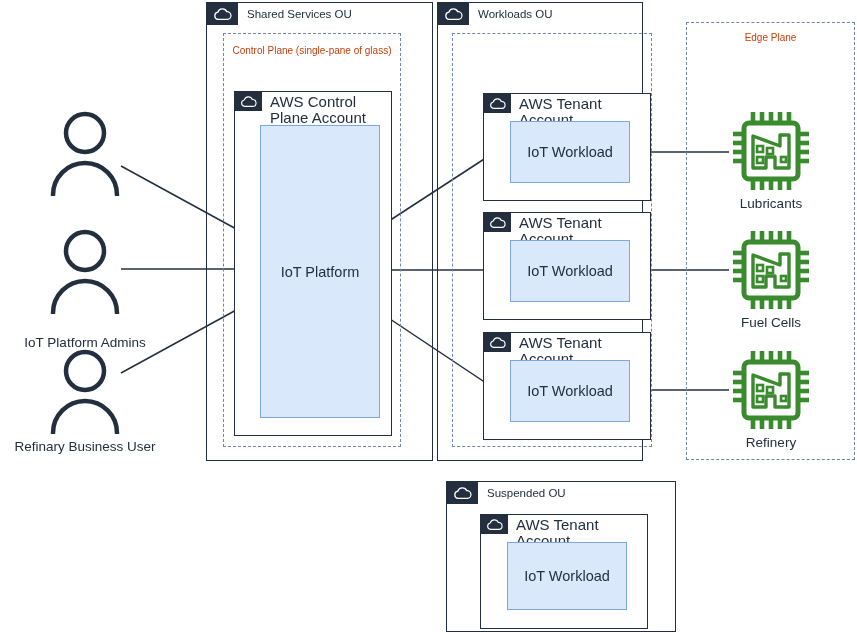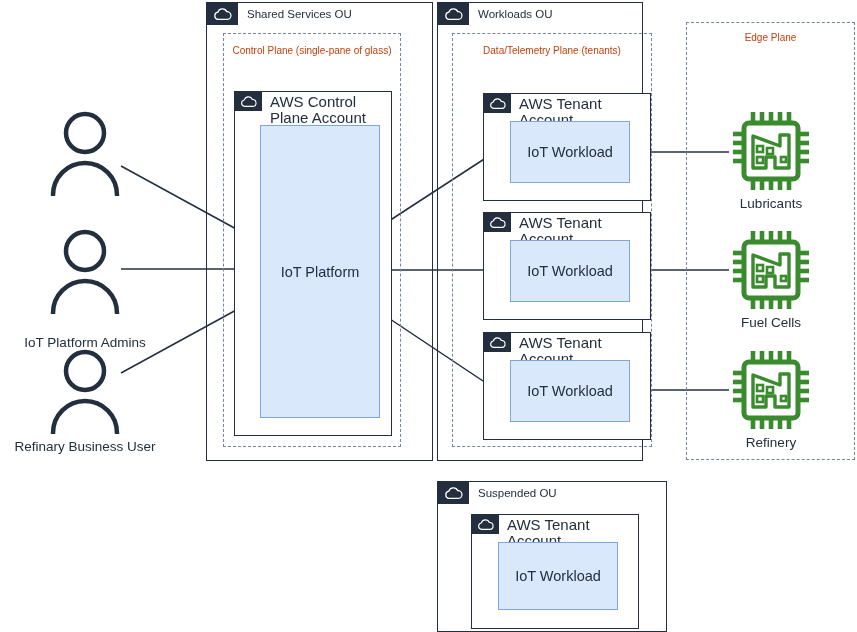--- a/index.html
+++ b/index.html
@@ -217,21 +217,20 @@
     <div class="ou-tab">
       <span class="cloud-chip">
         <svg width="19" height="13" viewBox="0 0 24 16">
           <path d="M6.4,14.2 a4.6,4.6 0 0 1 -0.3,-9.1 a6,6 0 0 1 11.3,-0.6 a4.3,4.3 0 0 1 0.8,9.7 z" fill="none" stroke="#ffffff" stroke-width="1.6" stroke-linejoin="round"></path>
         </svg>
       </span>
       <span class="ou-title">Workloads OU</span>
     </div>
 
     <div class="plane-box abs" style="left:14px; top:30px; width:200px; height:414px;">
-      <div class="plane-title" style="top:8px;">Data/Telemetry Plane (tenants)</div>
 
       <div class="acct-box abs" style="left:30px; top:59px; width:168px; height:108px;">
         <div class="acct-tab">
           <span class="cloud-chip">
             <svg width="17" height="12" viewBox="0 0 24 16">
               <path d="M6.4,14.2 a4.6,4.6 0 0 1 -0.3,-9.1 a6,6 0 0 1 11.3,-0.6 a4.3,4.3 0 0 1 0.8,9.7 z" fill="none" stroke="#ffffff" stroke-width="1.6" stroke-linejoin="round"></path>
             </svg>
           </span>
           <span class="acct-title">AWS Tenant Account</span>
         </div>
@@ -363,21 +362,21 @@
       <rect x="13" y="13" width="54" height="56" rx="5" fill="none" stroke="#3a8a2e" stroke-width="5"></rect>
       <path d="M22,58 L22,26 L49,36 L49,25 L58,25 L58,58 L44,58 L44,47 L35,47 L35,58 Z" fill="none" stroke="#3a8a2e" stroke-width="3.4" stroke-linejoin="round"></path>
       <rect x="26" y="36" width="6" height="6" fill="none" stroke="#3a8a2e" stroke-width="2.6"></rect>
       <rect x="36" y="38" width="6" height="6" fill="none" stroke="#3a8a2e" stroke-width="2.6"></rect>
       <rect x="26" y="47" width="6" height="6" fill="none" stroke="#3a8a2e" stroke-width="2.6"></rect>
       <rect x="50" y="47" width="5" height="5" fill="none" stroke="#3a8a2e" stroke-width="2.6"></rect>
     </svg>
     <div class="edge-label" style="top:86px;">Refinery</div>
   </div>
 
-  <div class="ou-box abs" style="left:437px; top:481px; width:230px; height:151px;">
+  <div class="ou-box abs" style="left:446px; top:481px; width:230px; height:151px;">
     <div class="ou-tab">
       <span class="cloud-chip">
         <svg width="19" height="13" viewBox="0 0 24 16">
           <path d="M6.4,14.2 a4.6,4.6 0 0 1 -0.3,-9.1 a6,6 0 0 1 11.3,-0.6 a4.3,4.3 0 0 1 0.8,9.7 z" fill="none" stroke="#ffffff" stroke-width="1.6" stroke-linejoin="round"></path>
         </svg>
       </span>
       <span class="ou-title">Suspended OU</span>
     </div>
 
     <div class="acct-box abs" style="left:33px; top:32px; width:168px; height:115px;">

